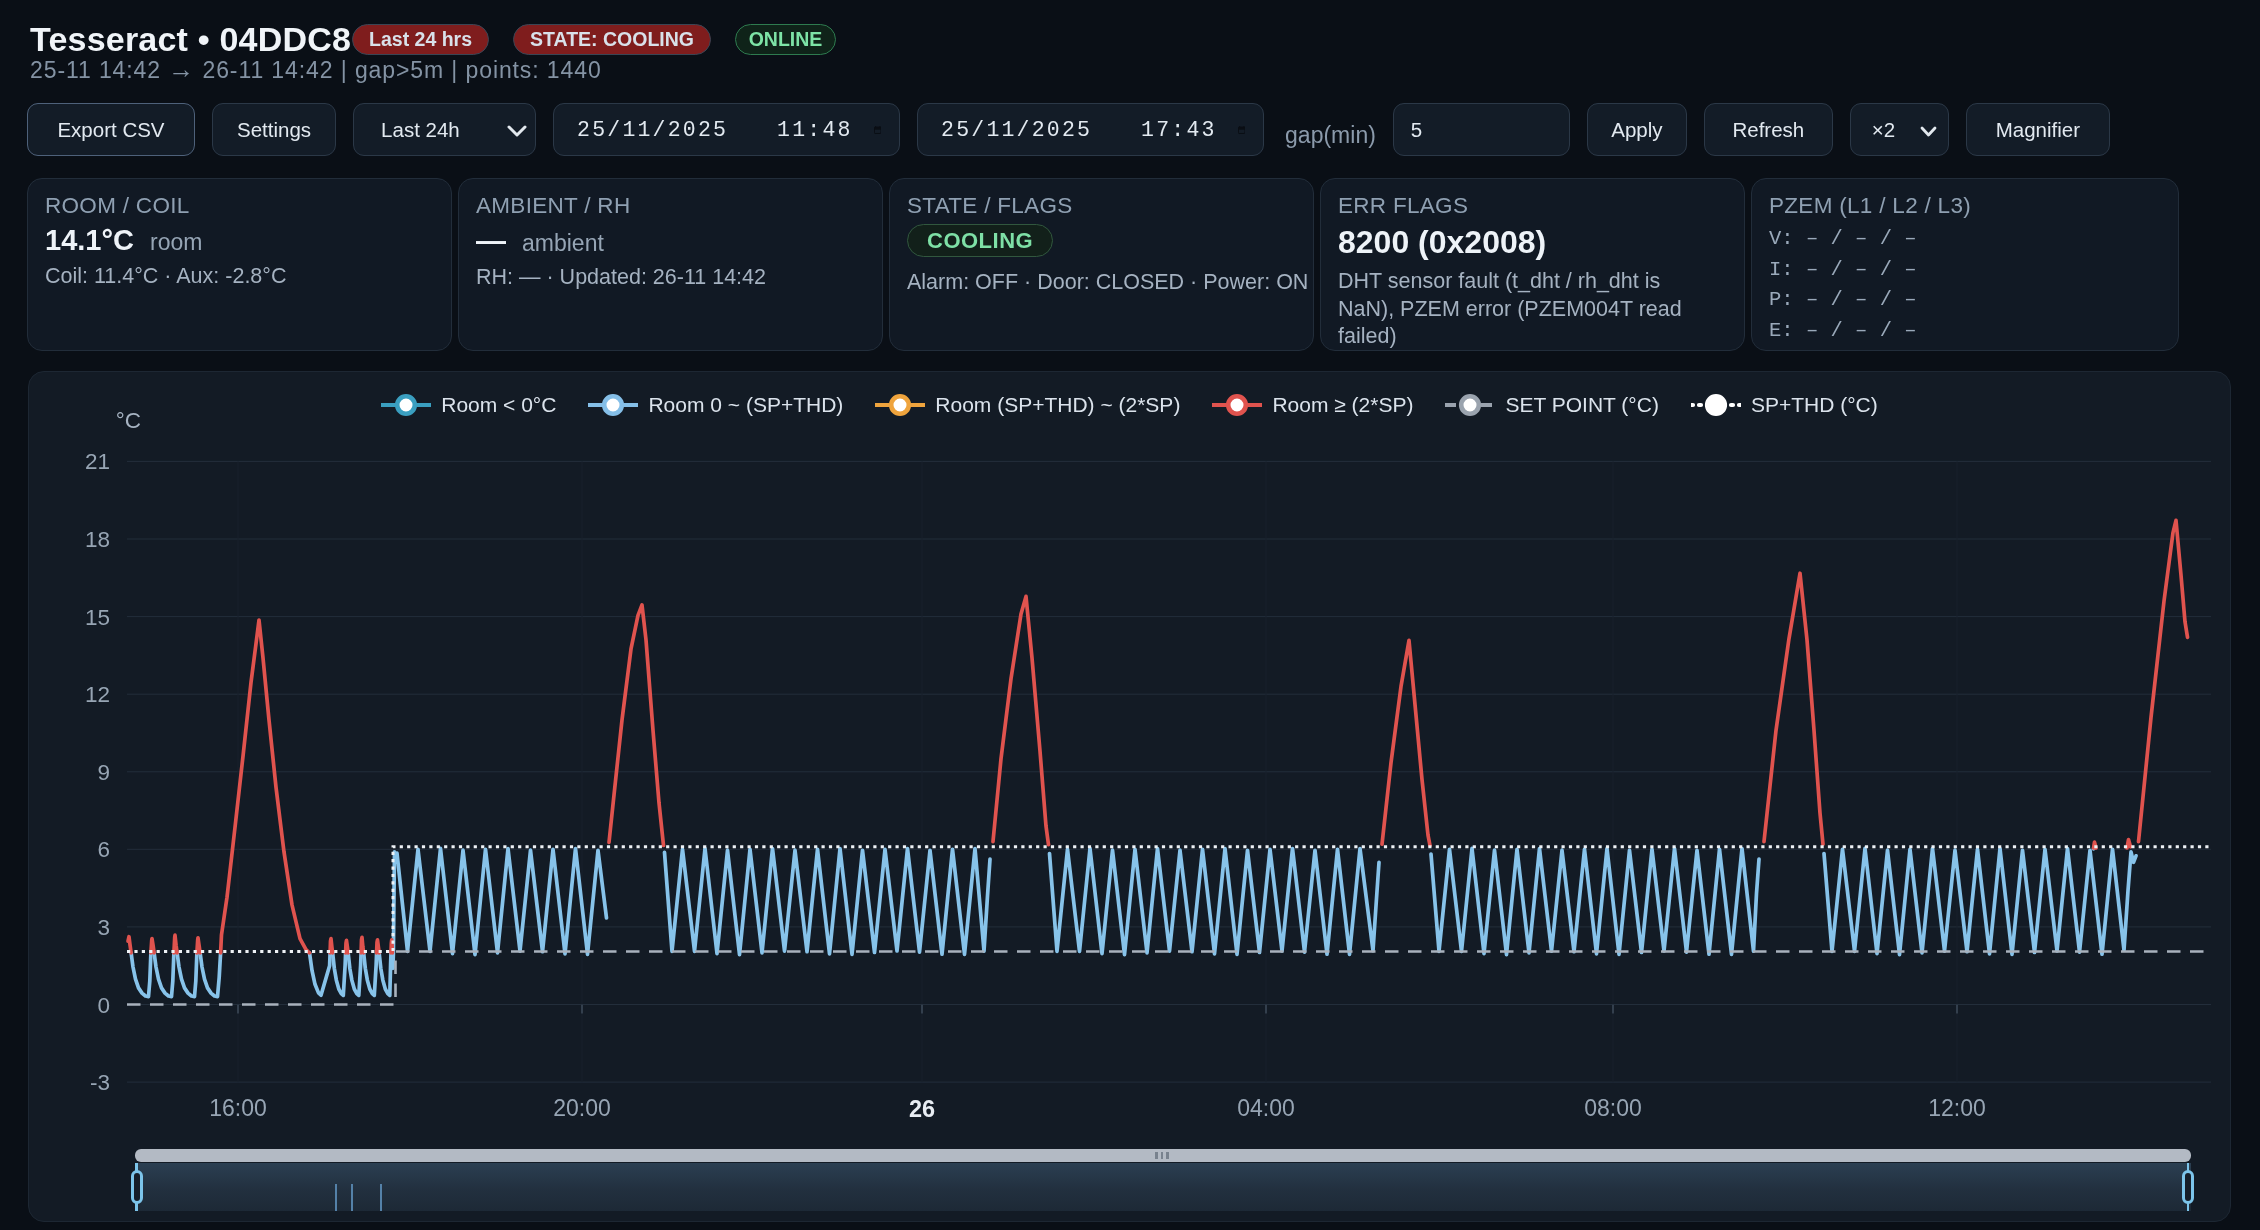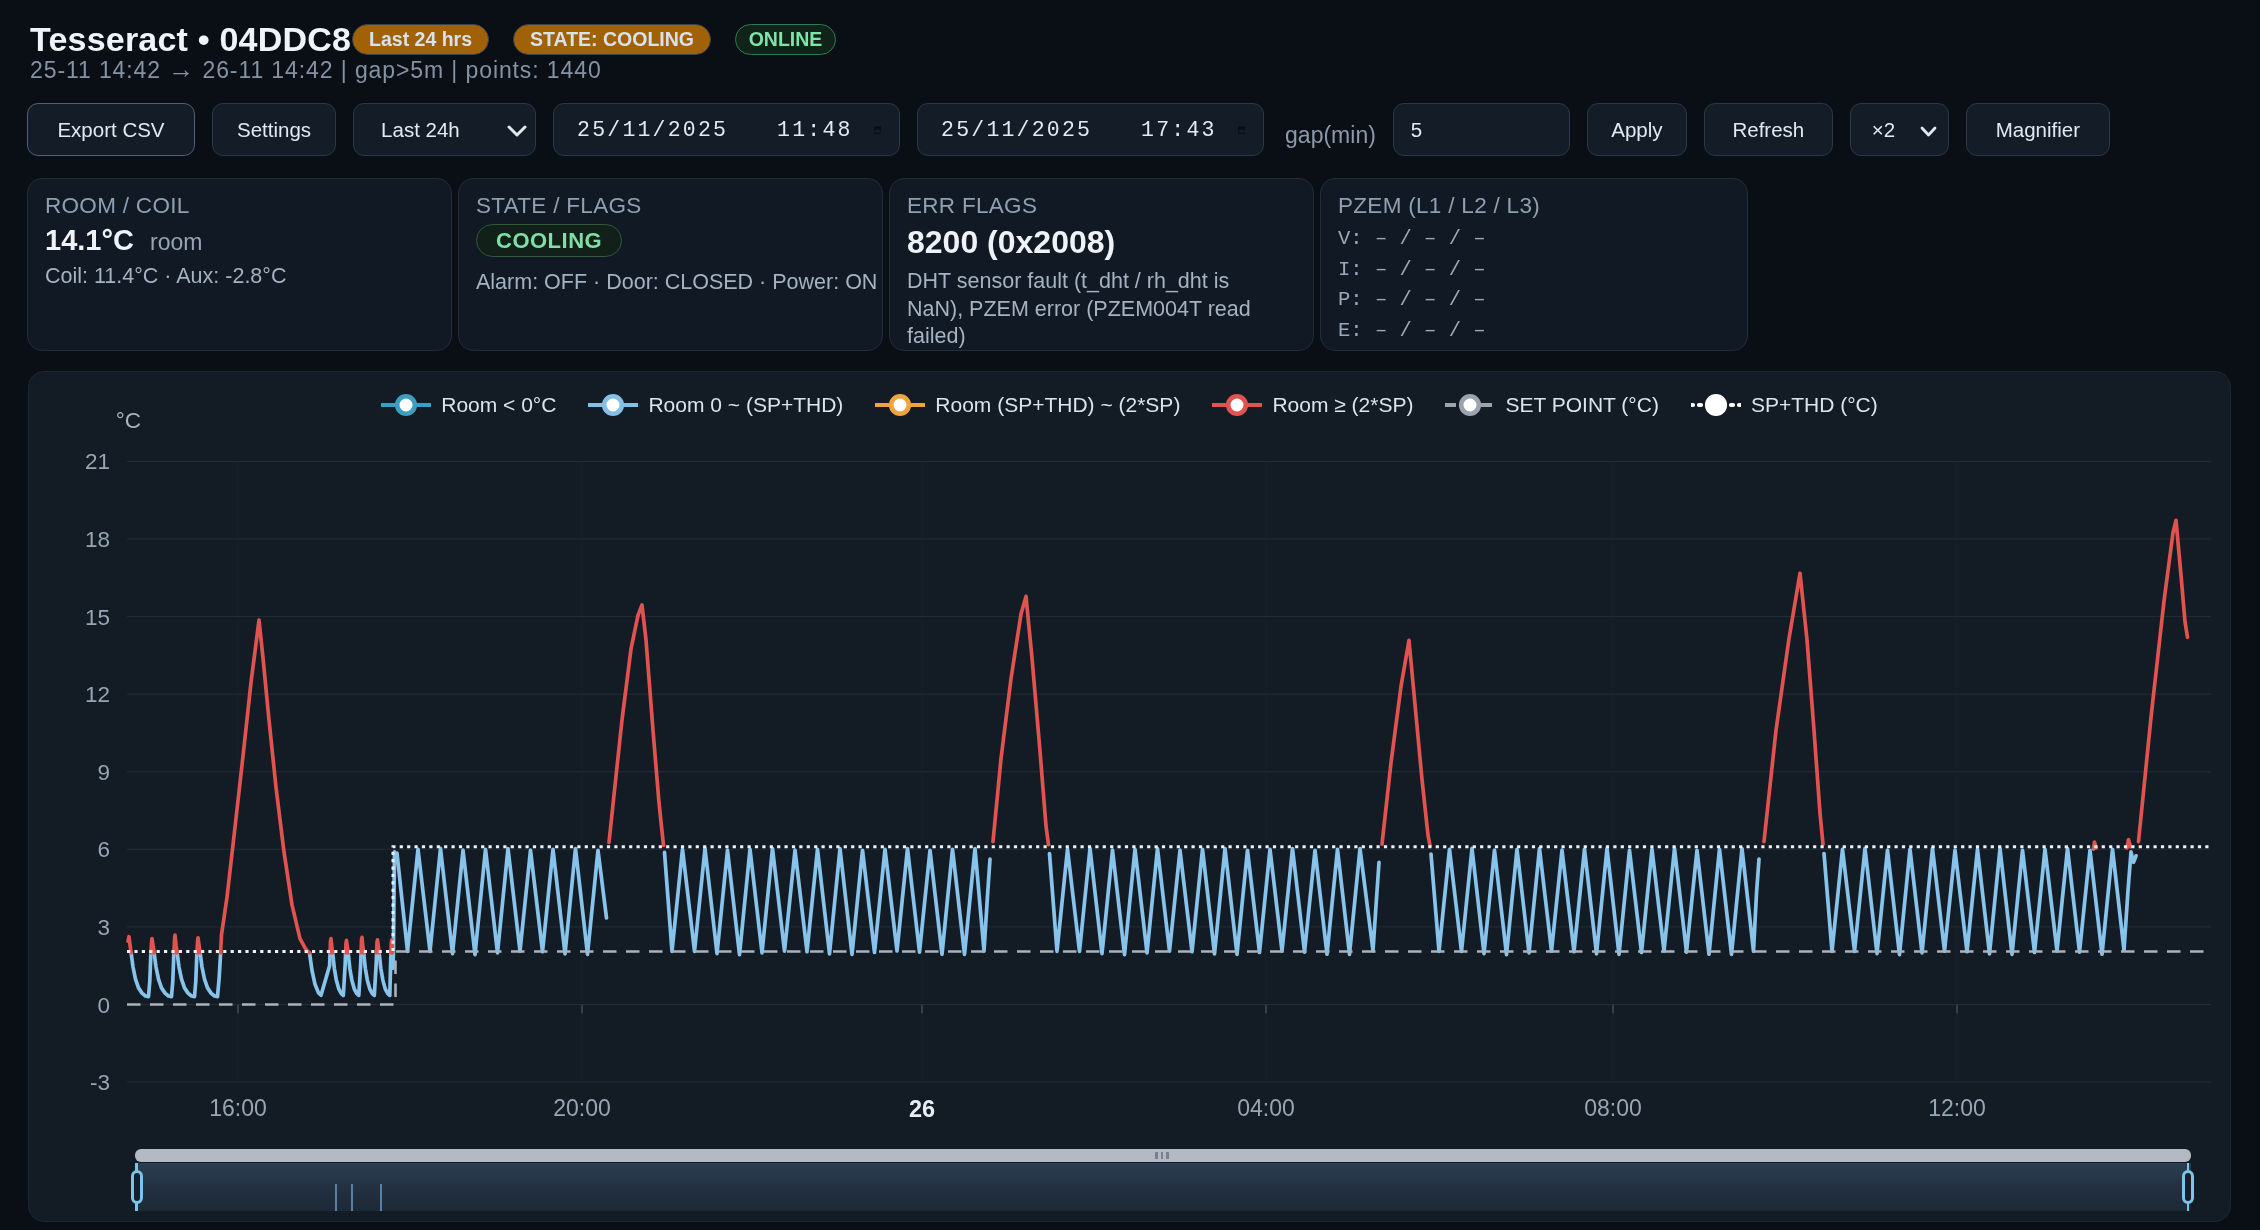--- a/index.html
+++ b/index.html
@@ -11,21 +11,21 @@
   position:relative;
 }
 
 .hdr { position:absolute; left:30px; top:20px; }
 .row1 { display:flex; align-items:center; gap:24px; }
 .title { margin-right:-23px; }
 .title { font-size:34px; font-weight:700; color:#f0f4f8; letter-spacing:0.2px; line-height:38px; }
 .chip {
   display:inline-flex; align-items:center; justify-content:center; height:31px;
   border:1.5px solid #3a4554; border-radius:999px;
-  font-size:19.5px; font-weight:700; color:#d9e1ea; background:#a16207;
+  font-size:19.5px; font-weight:700; color:#d9e1ea; background:#7f1d1d;
   white-space:nowrap;
 }
 .chip.c1 { width:137px; }
 .chip.c2 { width:198px; }
 .chip.online { width:101px; color:#7de3a6; border-color:#2e7b4f; background:#0f2319; }
 .sub { margin-top:-2px; font-size:23px; letter-spacing:0.9px; color:#8493a4; }
 
 .toolbar { position:absolute; left:27px; top:103px; display:flex; align-items:center; }
 .btn {
   height:53px; display:flex; align-items:center; justify-content:center;
@@ -145,20 +145,25 @@
   </div>
     <i class="gap17"></i>
   <div class="btn" style="width:144px">Magnifier</div>
 </div>
 
 <div class="cards">
   <div class="card">
     <h3>ROOM / COIL</h3>
     <div class="big" style="font-size:29px">14.1°C<span class="unit-sub">room</span></div>
     <div class="line">Coil: 11.4°C · Aux: -2.8°C</div>
+  </div>
+  <div class="card">
+    <h3>AMBIENT / RH</h3>
+    <div class="big">—<span class="unit-sub">ambient</span></div>
+    <div class="line">RH: — · Updated: 26-11 14:42</div>
   </div>
   <div class="card">
     <h3>STATE / FLAGS</h3>
     <div><span class="badge-cool">COOLING</span></div>
     <div class="line nowrap" style="margin-top:12px">Alarm: OFF · Door: CLOSED · Power: ON</div>
   </div>
   <div class="card">
     <h3>ERR FLAGS</h3>
     <div class="big" style="font-size:32px">8200 (0x2008)</div>
     <div class="line" style="margin-top:7px">DHT sensor fault (t_dht / rh_dht is<br>NaN), PZEM error (PZEM004T read<br>failed)</div>

